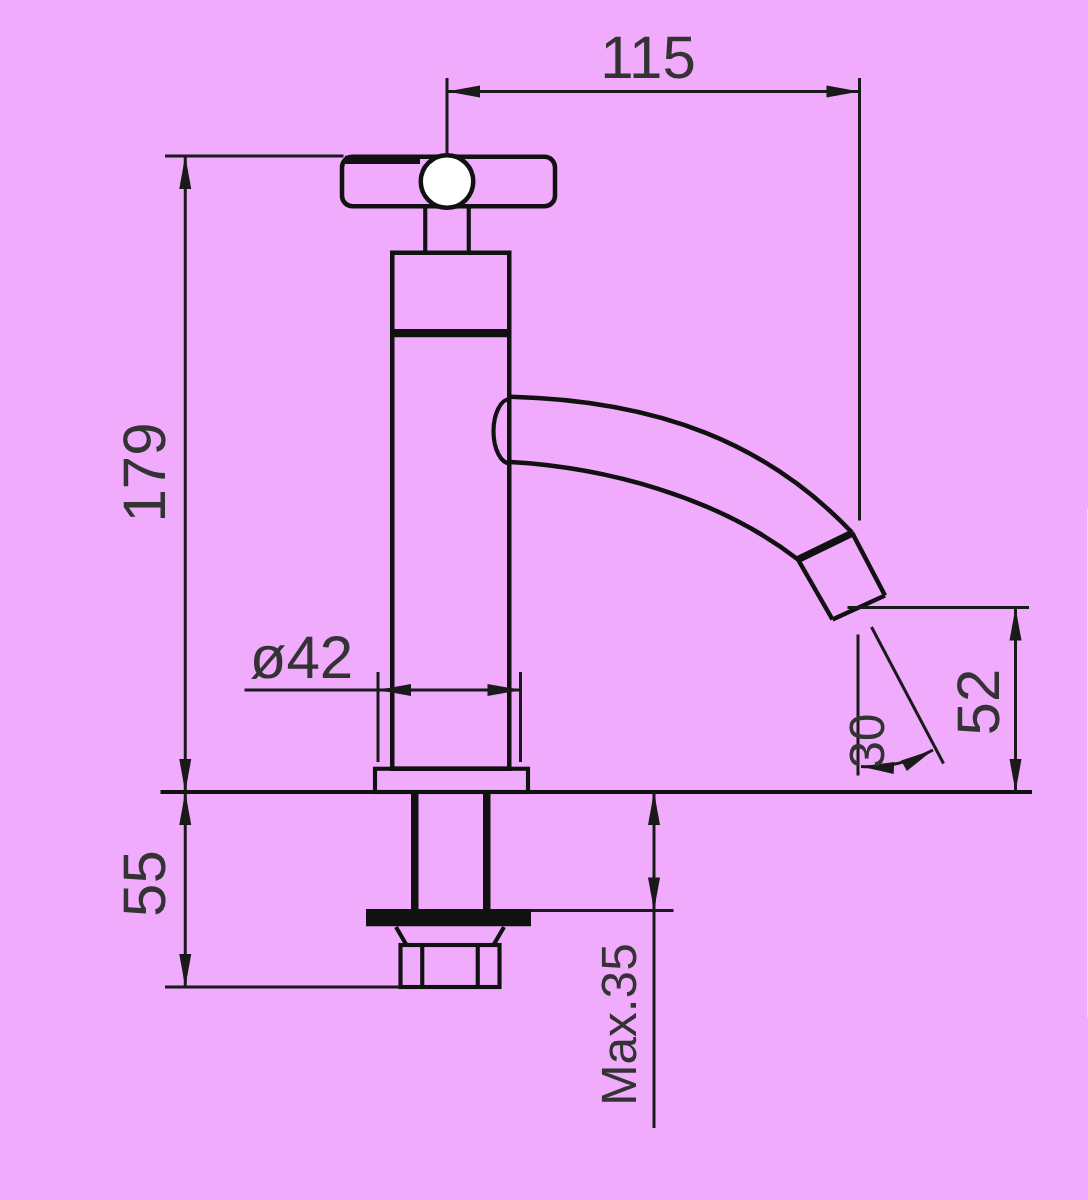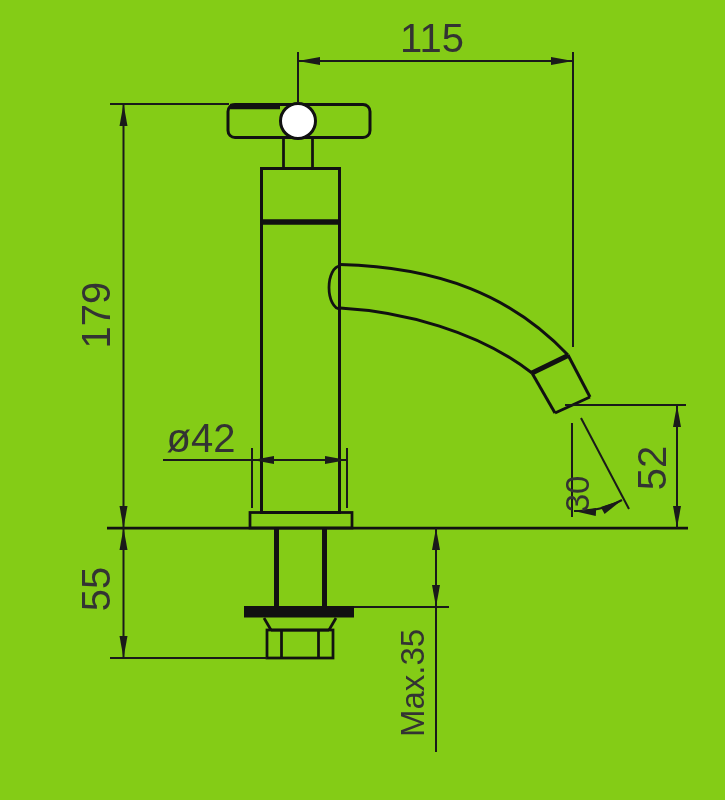--- a/index.html
+++ b/index.html
@@ -5,21 +5,21 @@
   html, body {
     margin: 0;
     padding: 0;
     background: #ffffff;
     font-family: "Liberation Sans", sans-serif;
   }
   .stage {
     position: relative;
     width: 725px;
     height: 800px;
-    background: #84cc16;
+    background: #f0abfc;
     overflow: hidden;
   }
   svg { display: block; }
   .obj  { stroke: #111111; stroke-width: 3;   fill: none; stroke-linecap: butt; }
   .obj-thin { stroke: #111111; stroke-width: 2.75; fill: none; }
   .thick{ stroke: #111111; stroke-width: 5.5; fill: none; }
   .dim  { stroke: #1a1a1a; stroke-width: 2;   fill: none; }
   .fillblk { fill: #111111; stroke: none; }
   text.dimtxt {
     fill: #333333;

